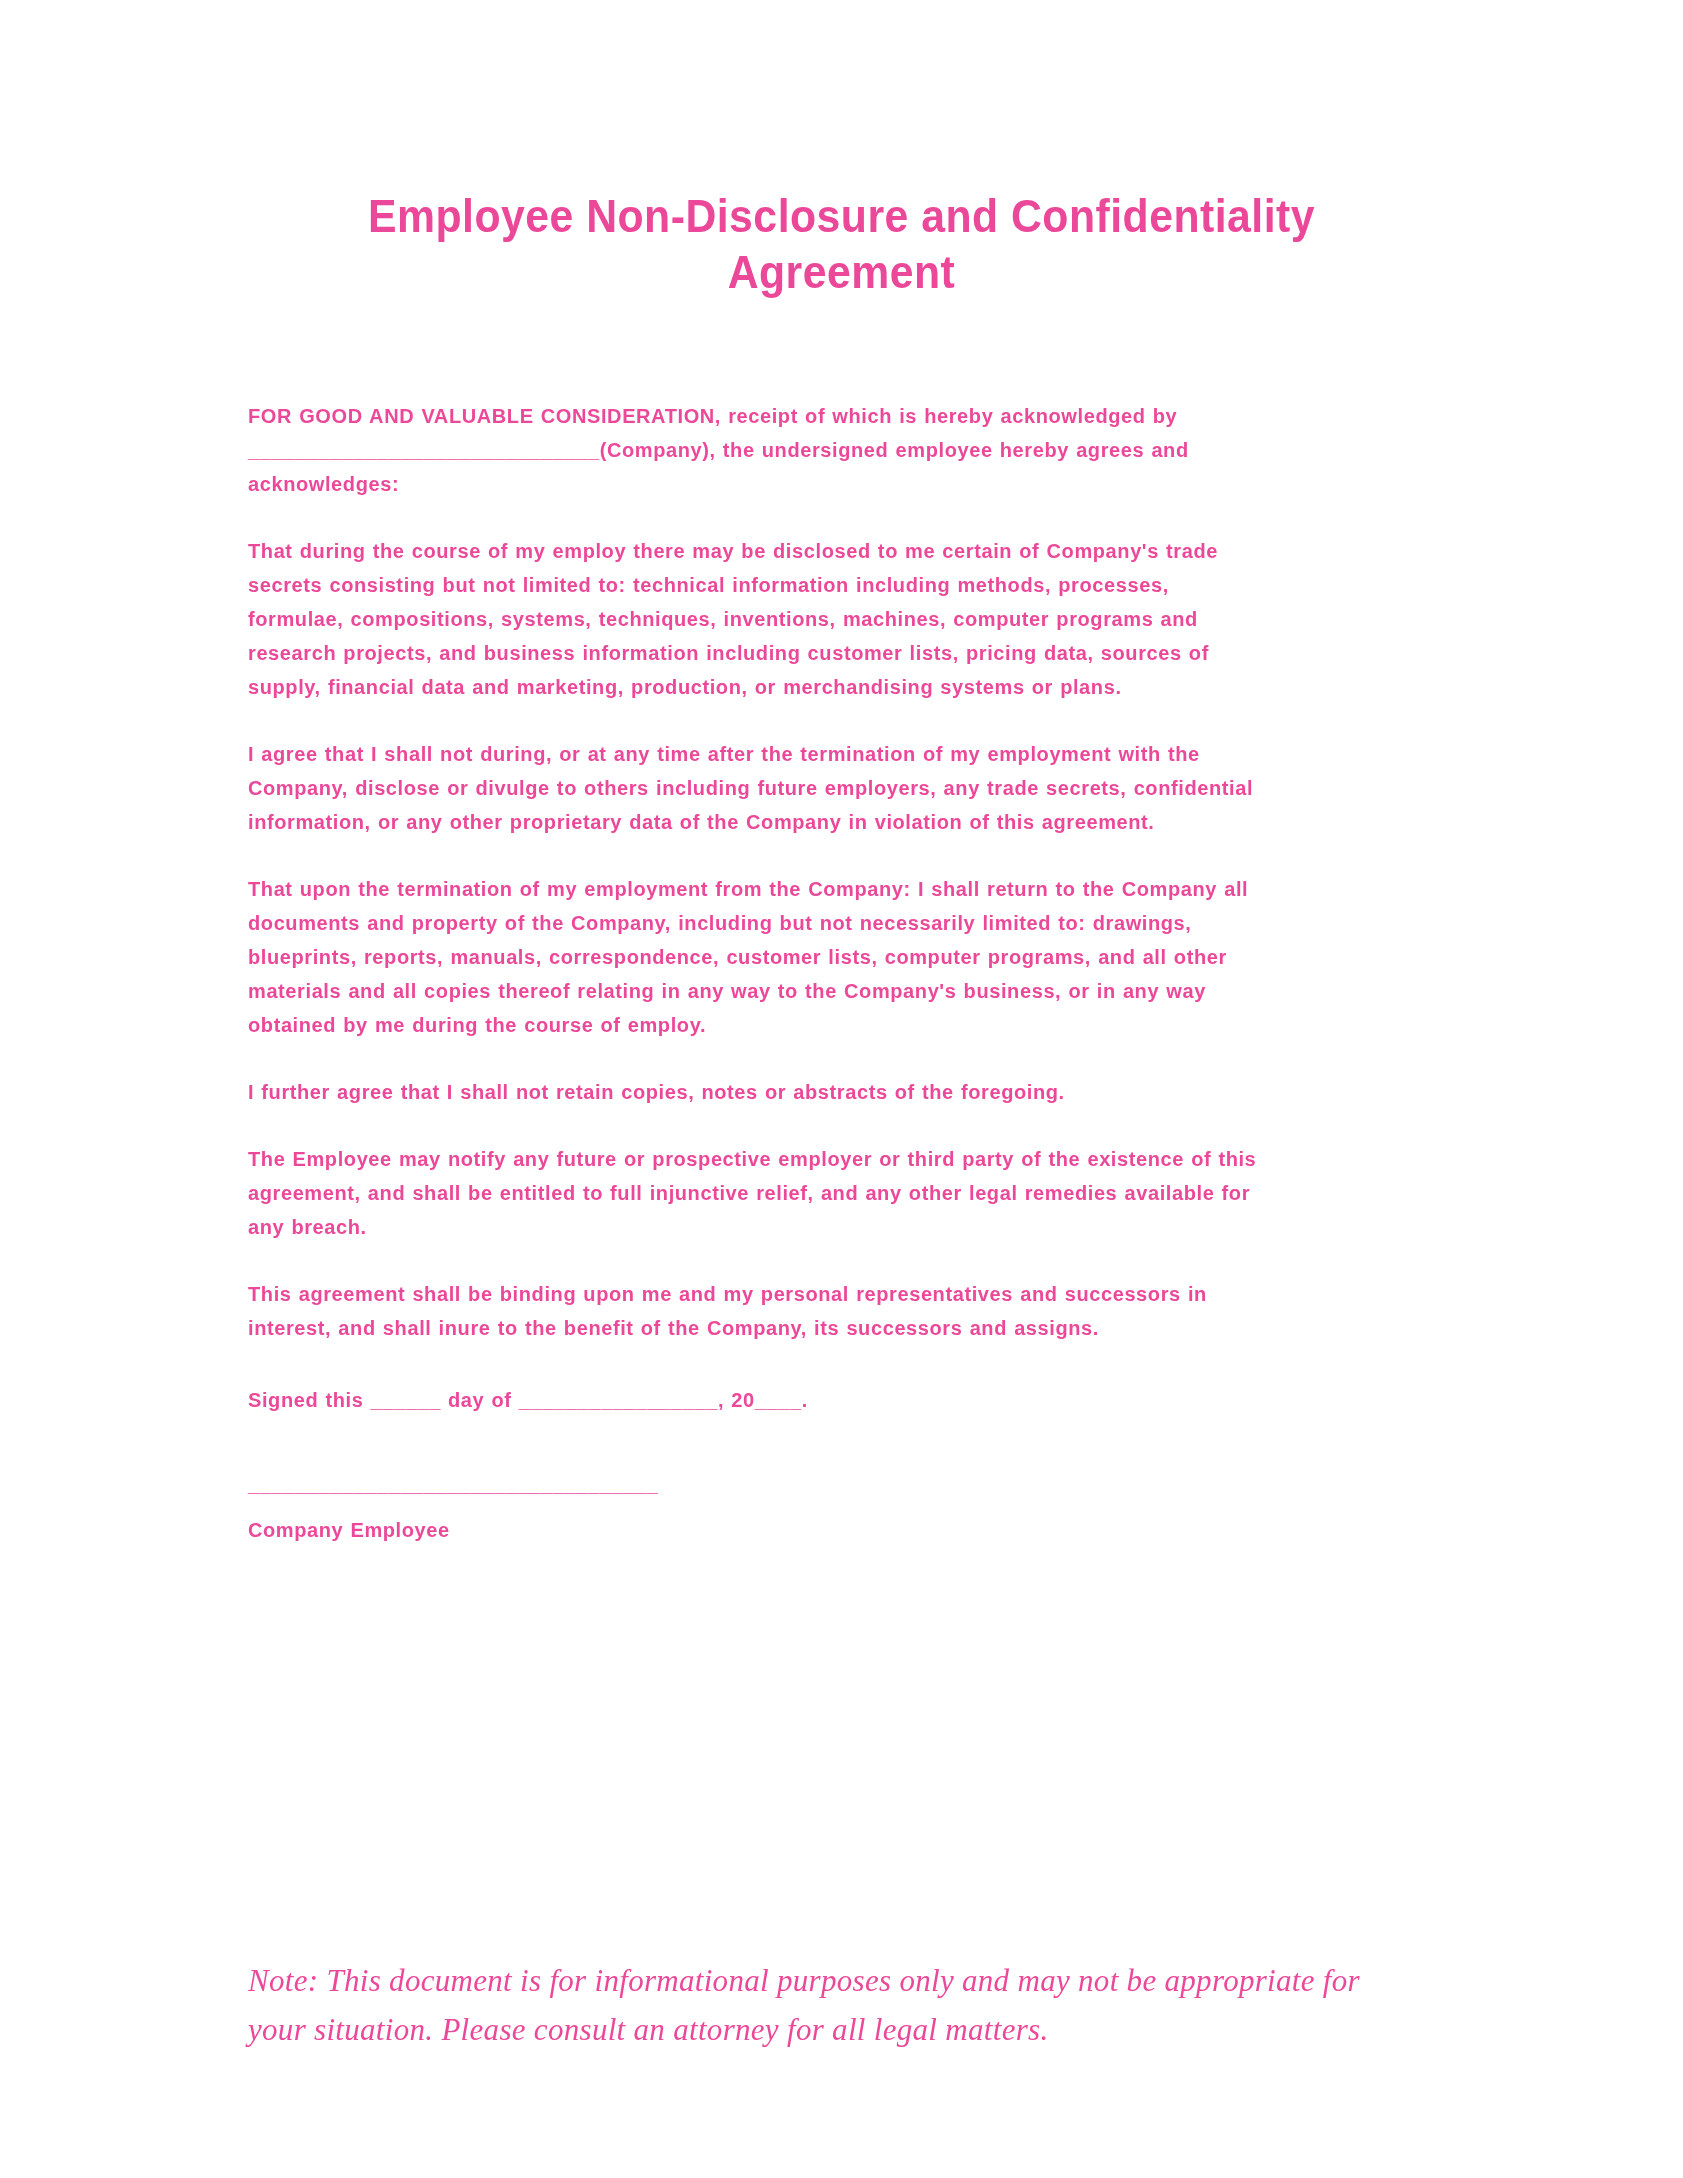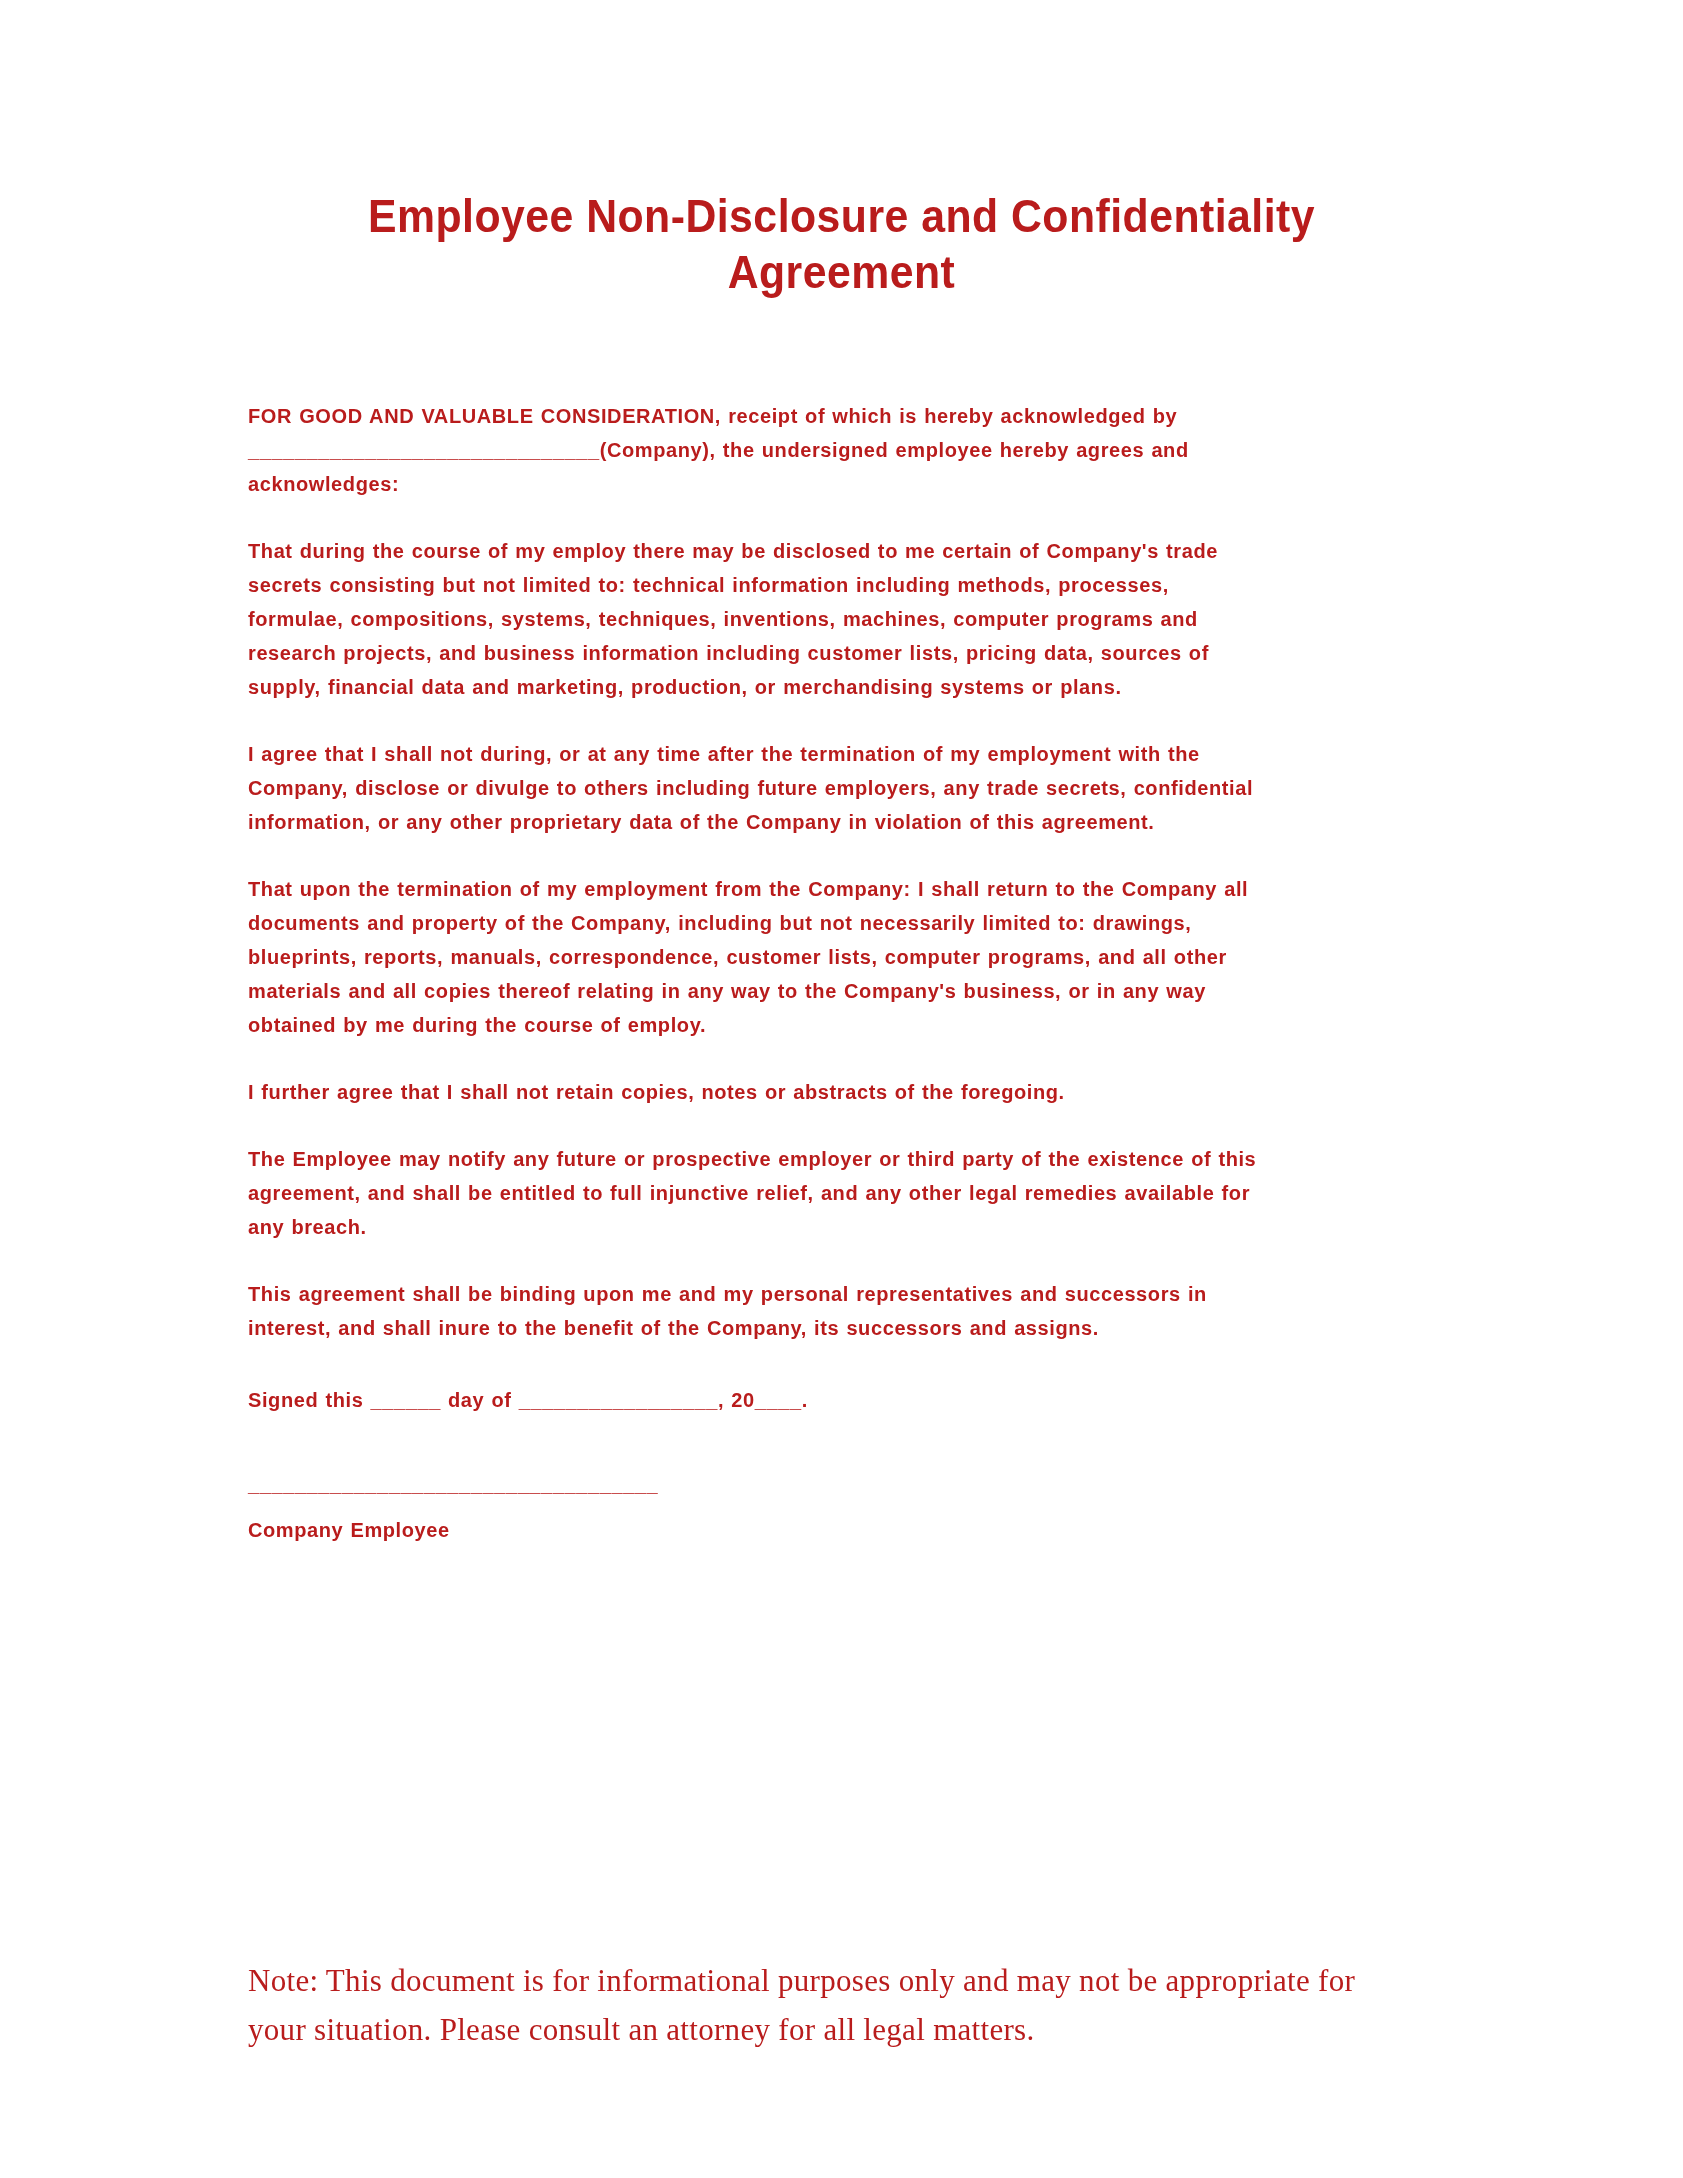--- a/index.html
+++ b/index.html
@@ -5,21 +5,21 @@
   html, body {
     margin: 0;
     padding: 0;
     background: #ffffff;
   }
   .page {
     position: relative;
     width: 1683px;
     height: 2178px;
     background: #ffffff;
-    color: #b91c1c;
+    color: #ec4899;
     font-family: "Liberation Sans", sans-serif;
     overflow: hidden;
   }
   .title {
     position: absolute;
     top: 188px;
     left: 0;
     width: 100%;
     margin: 0;
     text-align: center;
@@ -54,20 +54,21 @@
   }
   .para.sig-label {
     margin-bottom: 0;
   }
   .note {
     position: absolute;
     top: 1956px;
     left: 248px;
     width: 1247px;
     font-family: "Liberation Serif", serif;
+    font-style: italic;
     font-size: 31px;
     line-height: 49px;
     letter-spacing: 0.3px;
     white-space: pre-line;
   }
 </style>
 </head>
 <body>
 
 <div class="page">

